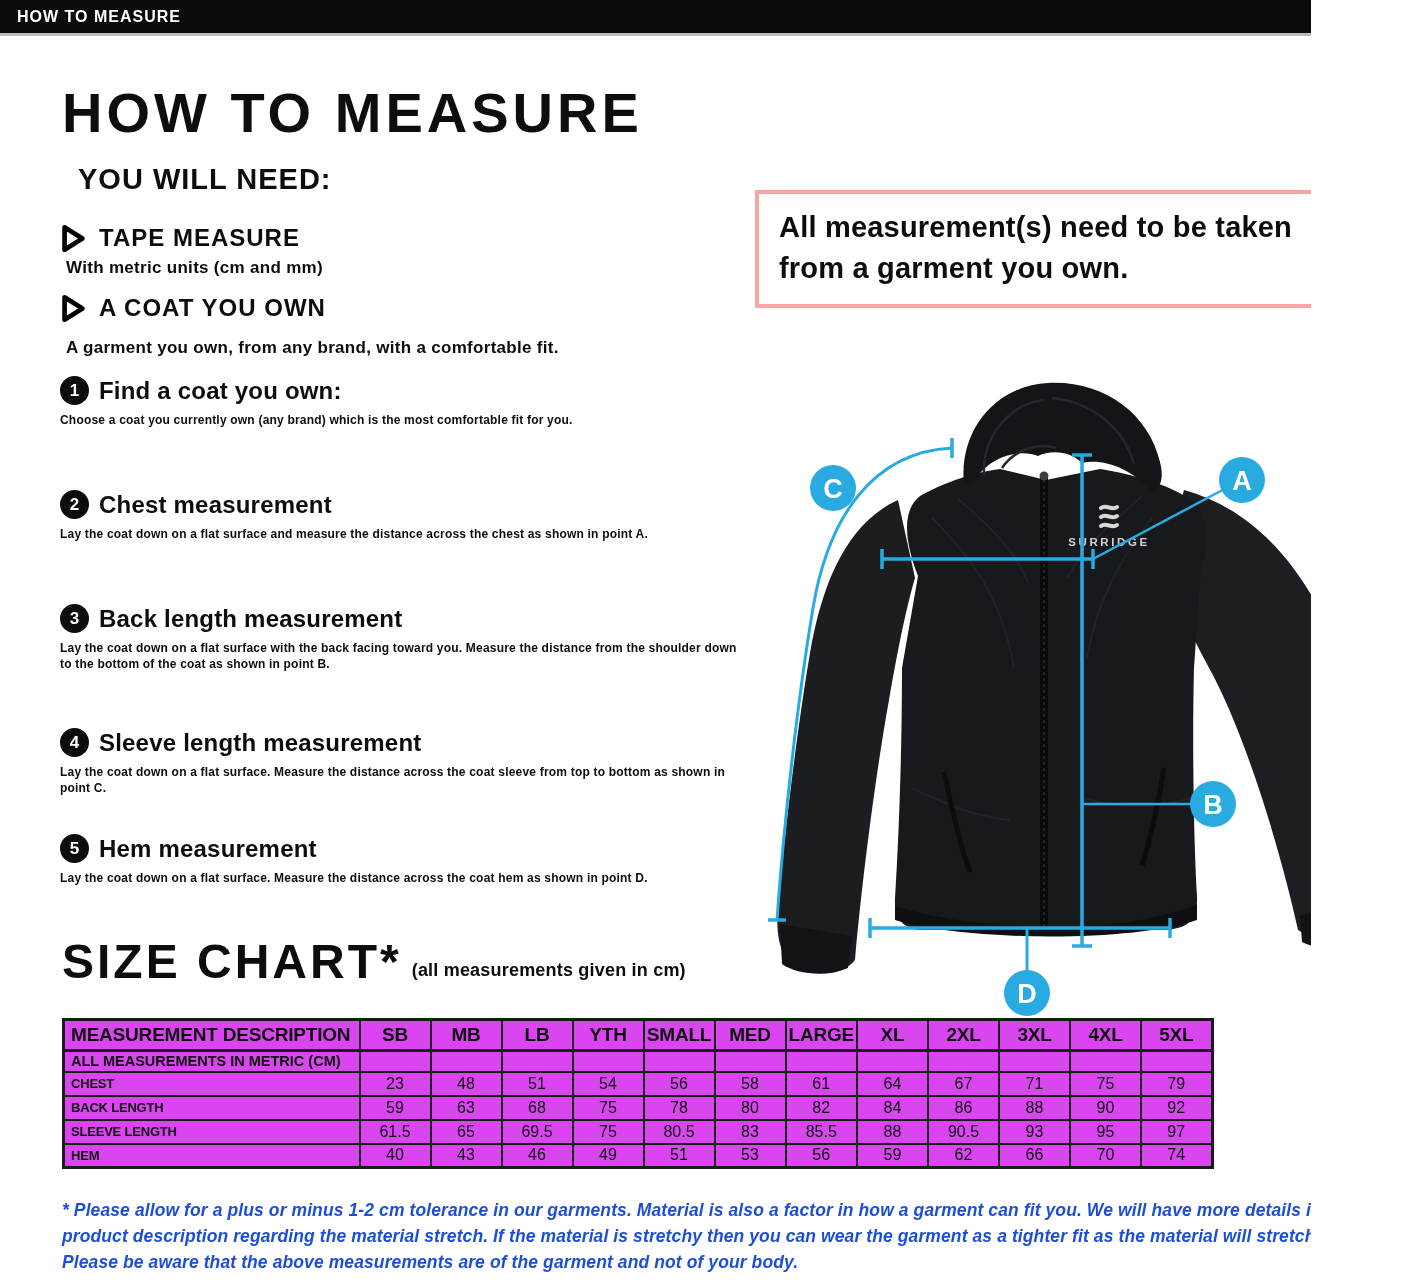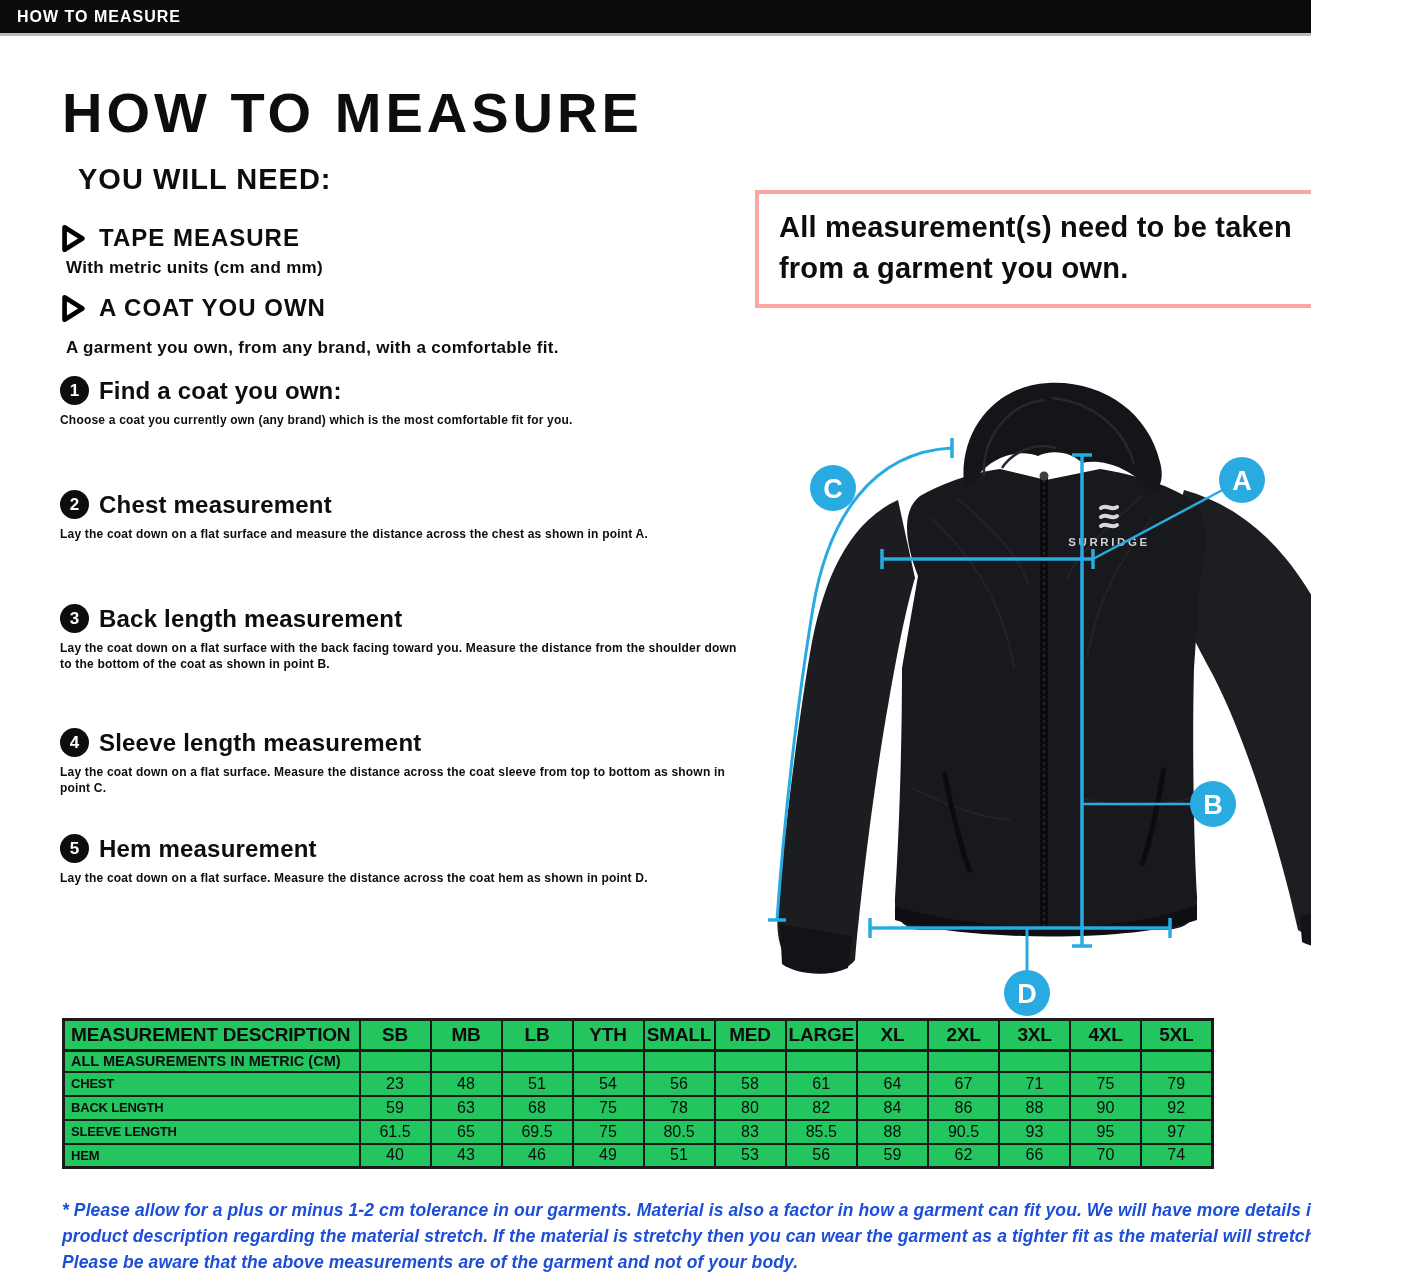--- a/index.html
+++ b/index.html
@@ -32,21 +32,21 @@
   
   .note-box { position:absolute; left:755px; top:190px; width:600px; border:4px solid #fca5a5;
               padding:13px 20px 15px 20px; font-size:29px; font-weight:bold; line-height:1.42; letter-spacing:0.2px; }
 
   
   .size-chart-head { position:absolute; left:62px; top:938px; display:flex; align-items:flex-end; }
   .size-chart-title { font-size:48px; font-weight:bold; letter-spacing:3px; line-height:1; }
   .size-chart-sub { font-size:18px; font-weight:bold; margin-left:10px; padding-bottom:5px; letter-spacing:0.2px; }
 
   .size-table-wrap { position:absolute; left:62px; top:1018px; }
-  table.size-table { border-collapse:collapse; table-layout:fixed; border:3px solid #1a1a1a; background:#22c55e; }
+  table.size-table { border-collapse:collapse; table-layout:fixed; border:3px solid #1a1a1a; background:#d946ef; }
   .size-table th, .size-table td { border:2px solid #1a1a1a; text-align:center; vertical-align:middle;
                                    font-size:16px; height:24px; padding:1px 2px; }
   .size-table th { font-size:19px; font-weight:bold; height:31px; letter-spacing:-0.2px; }
   .size-table th.left, .size-table td.left { text-align:left; padding-left:6px; }
   .size-table thead th { border-bottom-width:3px; }
   .size-table tr.metric-row td { height:21px; font-size:14.5px; font-weight:bold; }
   .size-table td.rowlabel { font-size:13px; font-weight:bold; letter-spacing:-0.2px; }
 
   .footnote { position:absolute; left:62px; top:1198px; width:1308px; font-size:17.5px; font-weight:bold;
               font-style:italic; line-height:1.48; letter-spacing:0.1px; color:#1d4ed8; white-space:pre-line; }
@@ -223,20 +223,24 @@
           <text x="81" y="130" fill="#fff">C</text>
         </g>
         <g>
           <circle cx="275" cy="625" r="23" fill="#29ABE2"></circle>
           <text x="275" y="635" fill="#fff">D</text>
         </g>
       </g>
     </svg>
   </div>
 
+  <div class="size-chart-head">
+    <span class="size-chart-title">SIZE CHART*</span>
+    <span class="size-chart-sub">(all measurements given in cm)</span>
+  </div>
 
   <div class="size-table-wrap">
     <table class="size-table">
         <colgroup>
           <col style="width: 296px;">
           <col style="width: 71px;">
           <col style="width: 71px;">
           <col style="width: 71px;">
           <col style="width: 71px;">
           <col style="width: 71px;">

